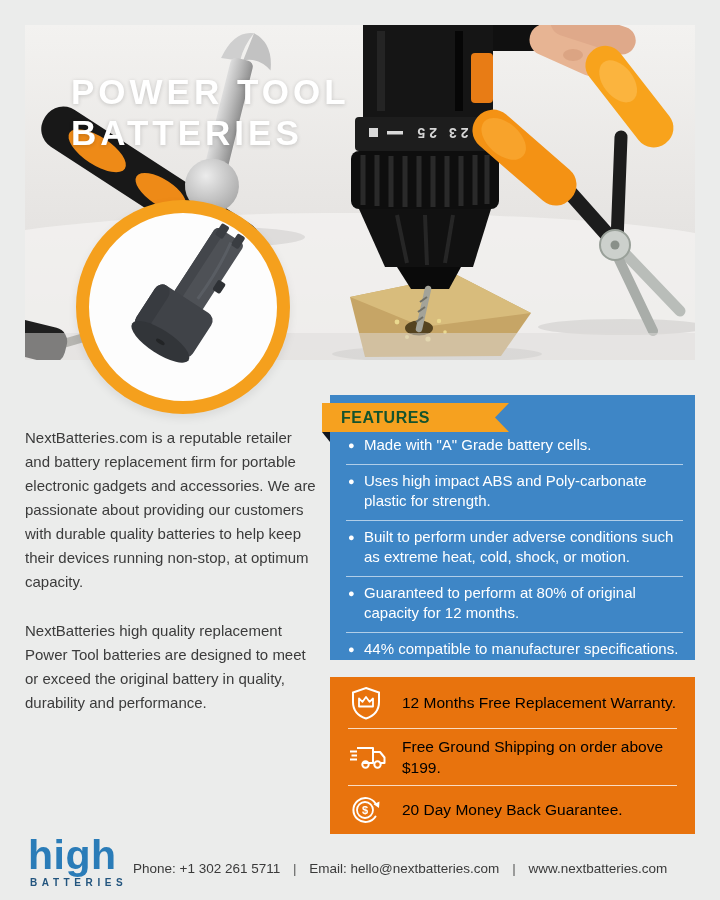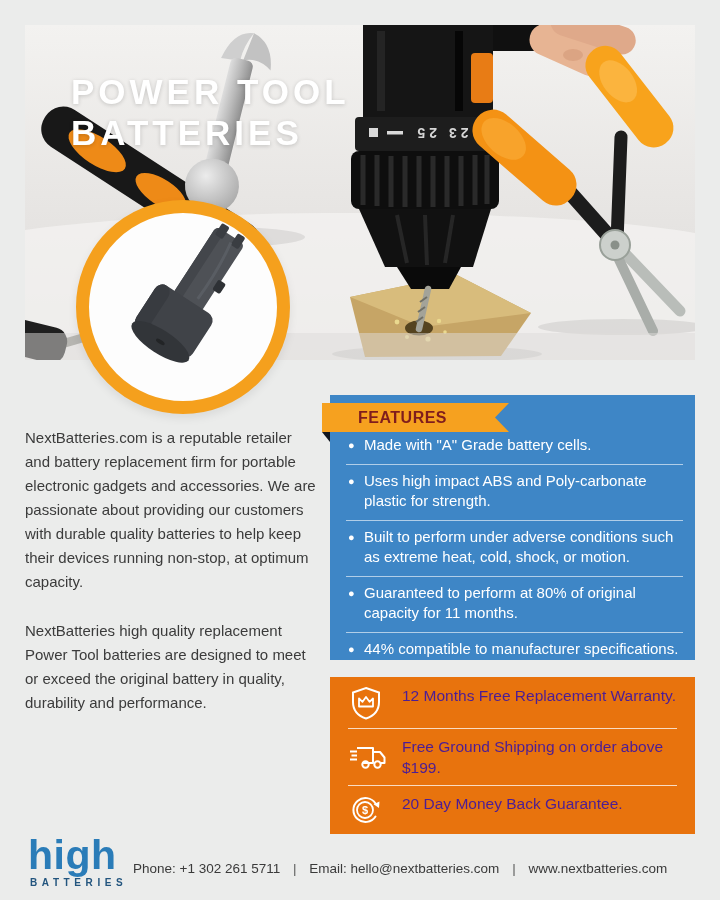--- a/index.html
+++ b/index.html
@@ -20,35 +20,35 @@
 
   
   .about{position:absolute;left:25px;top:426px;width:294px;color:#3b3b3b;
     font-size:15px;line-height:24px;}
   .about p{margin:0 0 25px 0;}
 
   
   .features{position:absolute;left:330px;top:395px;width:365px;height:265px;background:#3e86c6;}
   .ribbon{position:absolute;left:-8px;top:8px;height:29px;width:187px;background:#f6a11f;
     clip-path:polygon(0 0,100% 0,calc(100% - 14px) 50%,100% 100%,0 100%);}
-  .ribbon-label{display:block;color:#7f1d1d;font-weight:bold;font-size:16px;
-    letter-spacing:.5px;line-height:29px;padding-left:36px;}
+  .ribbon-label{display:block;color:#14532d;font-weight:bold;font-size:16px;
+    letter-spacing:.5px;line-height:29px;padding-left:19px;}
   .ribbon-fold{position:absolute;left:-8px;top:37px;width:8px;height:10px;background:#10161f;
     clip-path:polygon(0 0,100% 0,100% 100%);}
   .feature-list{list-style:none;margin:0;padding:34px 12px 0 16px;}
   .feature-list li{display:flex;align-items:flex-start;padding:6px 2px 8px 2px;
     border-bottom:1px solid rgba(255,255,255,.6);color:#ffffff;font-size:15px;line-height:20.5px;}
   .feature-list li:last-child{border-bottom:none;}
   .bullet{flex:0 0 16px;font-size:11px;line-height:20.5px;color:#ffffff;}
 
   
   .guarantees{position:absolute;left:330px;top:677px;width:365px;height:157px;background:#e8730d;
     padding:0 18px;box-sizing:border-box;display:flex;flex-direction:column;justify-content:center;}
-  .g-row{display:flex;padding:7px 0;border-bottom:1px solid rgba(255,255,255,.75);
-    color:#4c1d95;font-size:15.5px;line-height:21px;}
+  .g-row{display:flex;align-items:center;padding:7px 0;border-bottom:1px solid rgba(255,255,255,.75);
+    color:#000000;font-size:15.5px;line-height:21px;}
   .g-row:last-child{border-bottom:none;}
   .g-icon{flex:0 0 42px;display:flex;align-items:center;}
   .g-text{flex:1;padding-left:12px;}
 
   
   .footer-logo{position:absolute;left:28px;top:838px;}
   .logo-word{color:#2a7cb8;font-size:41px;font-weight:bold;line-height:.85;letter-spacing:.5px;}
   .logo-sub{color:#23557e;font-size:10px;font-weight:bold;letter-spacing:4.6px;margin-top:4px;padding-left:2px;}
   .footer-contact{position:absolute;left:133px;top:861px;font-size:13.5px;color:#3a3a3a;}
   .footer-contact .sep{margin:0 9px;color:#5a5a5a;}
@@ -206,21 +206,21 @@
       <li>
           <span class="bullet">●</span>
           <span>Uses high impact ABS and Poly-carbonate plastic for strength.</span>
         </li>
       <li>
           <span class="bullet">●</span>
           <span>Built to perform under adverse conditions such as extreme heat, cold, shock, or motion.</span>
         </li>
       <li>
           <span class="bullet">●</span>
-          <span>Guaranteed to perform at 80% of original capacity for 11 months.</span>
+          <span>Guaranteed to perform at 80% of original capacity for 12 months.</span>
         </li>
       <li>
           <span class="bullet">●</span>
           <span>44% compatible to manufacturer specifications.</span>
         </li>
     </ul>
   </div>
 
   <div class="guarantees">
     <div class="g-row">

